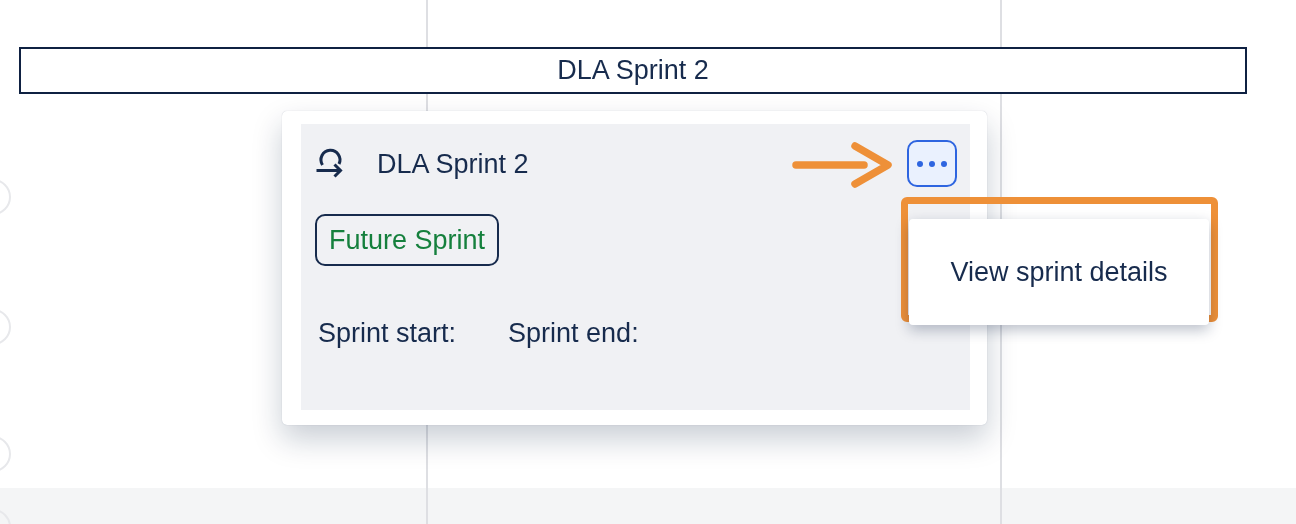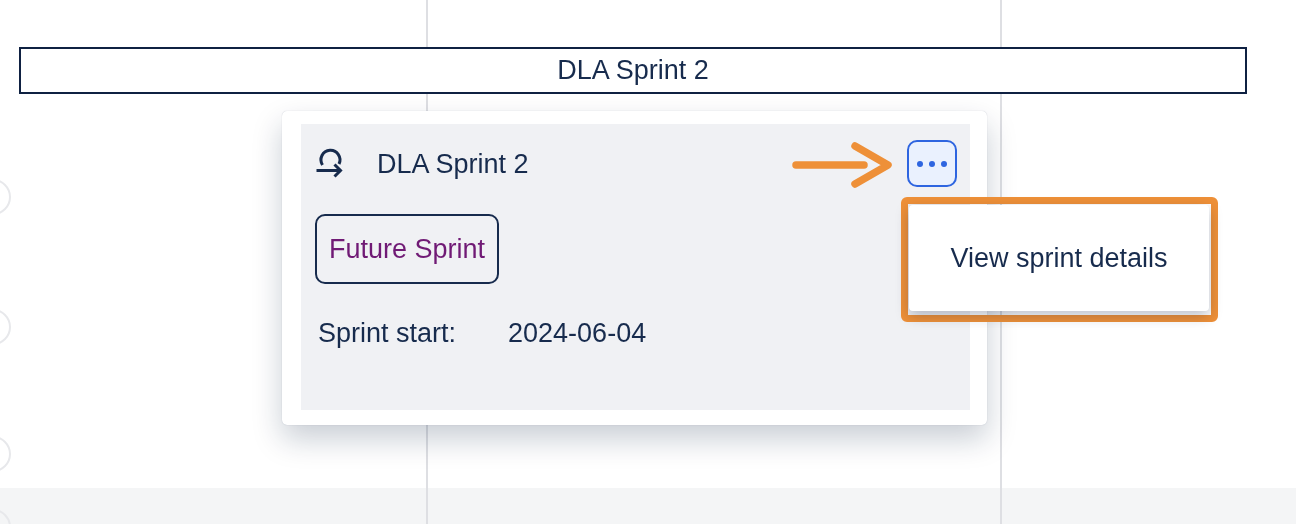--- a/index.html
+++ b/index.html
@@ -26,39 +26,39 @@
     border-radius:5px;z-index:4;
     box-shadow:0 0 1px rgba(9,30,66,.25), 0 14px 30px rgba(9,30,66,.22);
   }
   .flyout-card{
     position:absolute;left:19px;top:13px;width:669px;height:286px;background:#F0F1F4;
   }
   .card-title-row{position:absolute;left:14px;top:20px;height:40px;display:flex;align-items:center;}
   .sprint-icon{width:34px;height:34px;display:block;color:#172B4D;}
   .card-title{margin-left:28px;font-size:27px;color:#172B4D;white-space:nowrap;}
   .status-lozenge{
-    position:absolute;left:14px;top:90px;height:70px;box-sizing:border-box;
+    position:absolute;left:14px;top:90px;height:52px;box-sizing:border-box;
     border:2px solid #172B4D;border-radius:10px;padding:0 12px;
-    display:inline-flex;align-items:center;font-size:27px;color:#701a75;white-space:nowrap;
+    display:inline-flex;align-items:center;font-size:27px;color:#15803d;white-space:nowrap;
   }
   .dates-row{position:absolute;left:17px;top:190px;display:flex;gap:52px;}
   .date-col{display:flex;flex-direction:column;font-size:27px;line-height:38px;color:#172B4D;white-space:nowrap;}
   .more-btn{
     position:absolute;left:606px;top:16px;width:50px;height:47px;box-sizing:border-box;
     background:#EAF1FE;border:2.5px solid #2E65E0;border-radius:10px;
     display:flex;align-items:center;justify-content:center;gap:6px;cursor:pointer;padding:0;
   }
   .more-btn .dot{width:6px;height:6px;border-radius:50%;background:#2E65E0;}
   .anno-arrow{position:absolute;left:788px;top:141px;width:110px;height:50px;z-index:6;}
   .anno-frame{
     position:absolute;left:901px;top:197px;width:317px;height:125px;box-sizing:border-box;
     border:7px solid #EE9038;border-radius:6px;z-index:5;background:transparent;
   }
   .context-menu{
-    position:absolute;left:1px;top:1px;width:300px;height:106px;background:#ffffff;
+    position:absolute;left:1px;top:15px;width:300px;height:106px;background:#ffffff;
     border-radius:4px;box-shadow:0 5px 14px rgba(9,30,66,.28);
     display:flex;align-items:center;justify-content:center;
   }
   .menu-item{font-size:27px;color:#172B4D;white-space:nowrap;cursor:pointer;}
 </style>
 </head>
 <body>
 
 <div class="stage">
 
@@ -98,21 +98,21 @@
 
       <div class="status-lozenge">
         <span>Future Sprint</span>
       </div>
 
       <div class="dates-row">
         <div class="date-col">
           <span>Sprint start:</span>
         </div>
         <div class="date-col">
-          <span>2024-06-04</span>
+          <span>Sprint end:</span>
         </div>
       </div>
 
     </div>
   </div>
 
   <svg class="anno-arrow" viewBox="0 0 110 50" fill="none" stroke="#EE9038" stroke-width="7.5" stroke-linecap="round" stroke-linejoin="round">
     <path d="M 8 24 L 76 24"></path>
     <path d="M 67 5 L 100 24 L 67 43"></path>
   </svg>

